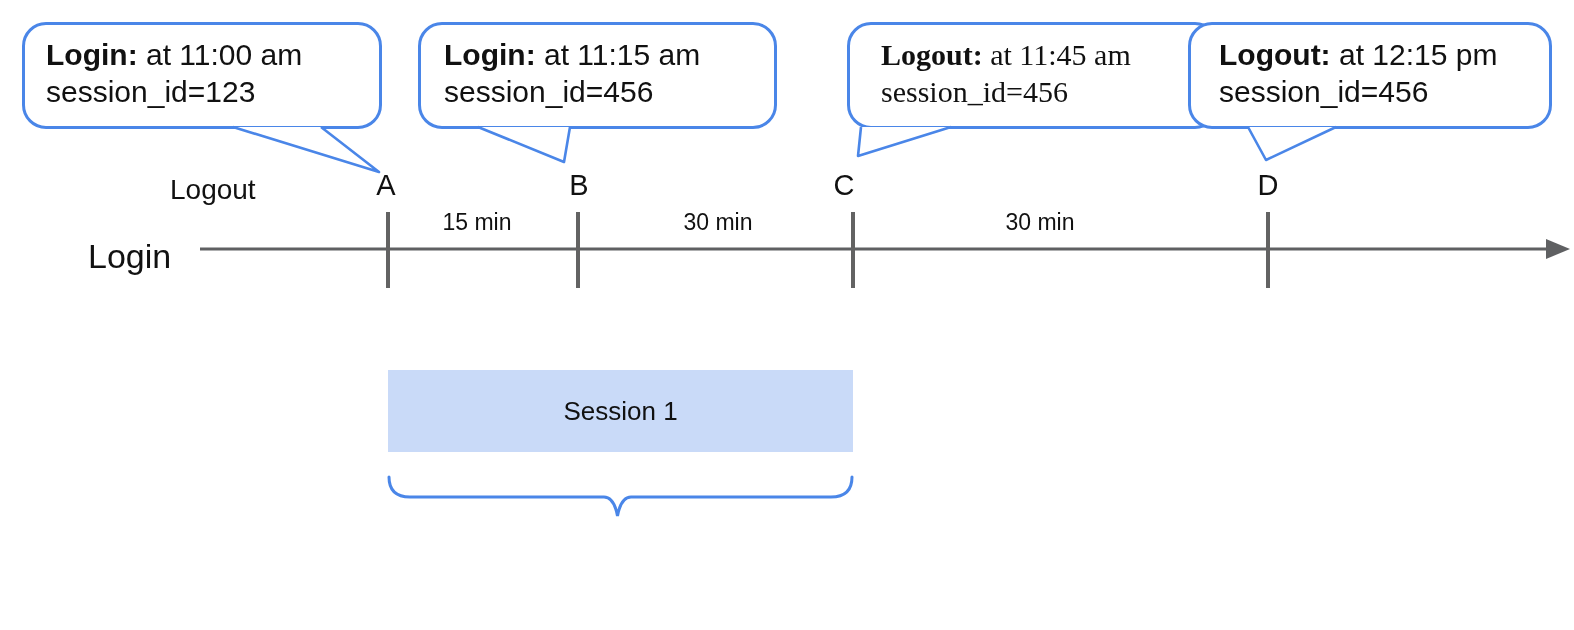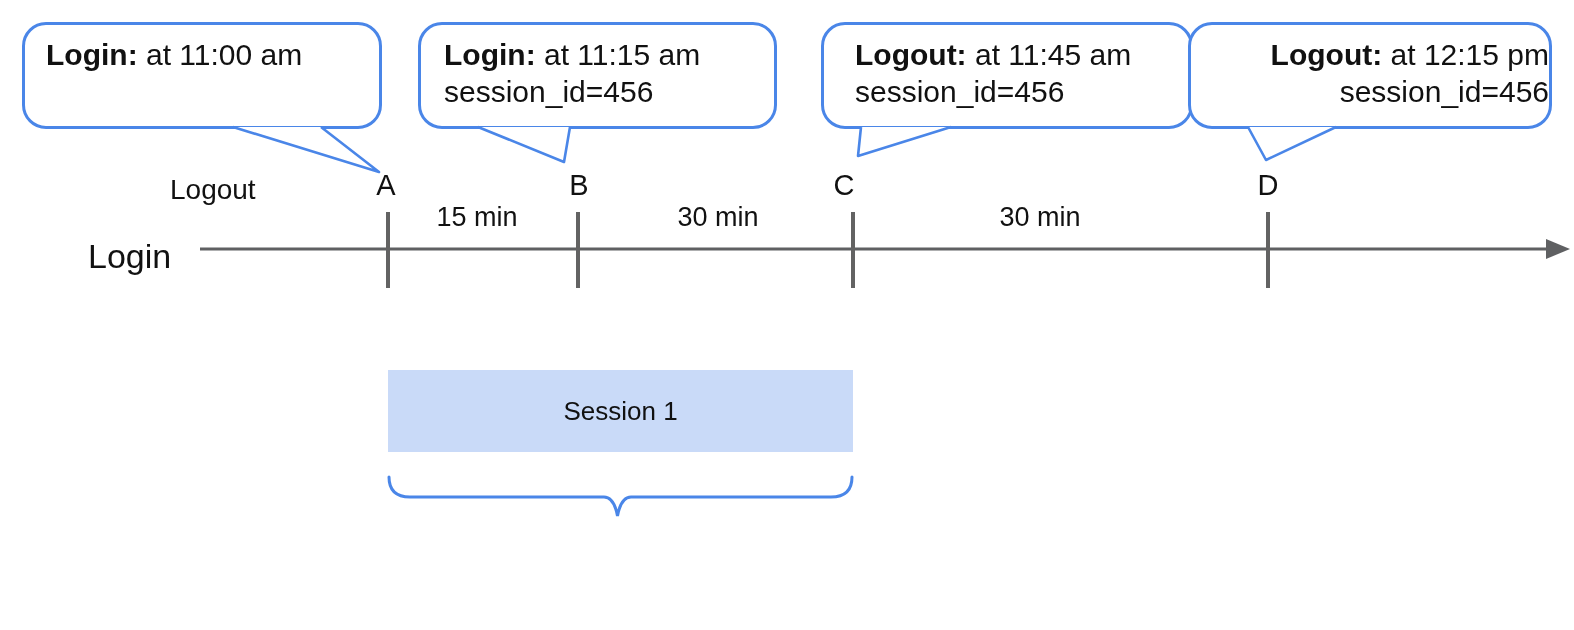--- a/index.html
+++ b/index.html
@@ -20,22 +20,22 @@
   
   .callout{
     position:absolute;top:22px;height:107px;
     box-sizing:border-box;
     border:3px solid var(--accent);
     border-radius:24px;
     background:#ffffff;
   }
   .c1{left:22px;width:360px;}
   .c2{left:418px;width:359px;}
-  .c3{left:821px;width:372px;}
-  .c4{left:1188px;width:364px;text-align:right;}
+  .c3{left:847px;width:372px;font-family:Liberation Serif, serif;}
+  .c4{left:1188px;width:364px;}
   .callout-text{
     font-size:30px;line-height:37px;
     padding-top:11px;
     white-space:nowrap;
   }
   .c1 .callout-text{padding-left:21px;}
   .c2 .callout-text{padding-left:23px;}
   .c3 .callout-text{padding-left:31px;}
   .c4 .callout-text{padding-left:28px;}
   .callout-text b{font-weight:bold;}
@@ -50,21 +50,21 @@
   .arrowhead{fill:var(--line_gray);}
   .tick{stroke:#636363;stroke-width:4;}
   .brace{fill:none;stroke:var(--accent);stroke-width:3;stroke-linecap:round;}
 
   
   .lbl{position:absolute;white-space:nowrap;}
   .events-label{left:170px;top:174px;font-size:28px;}
   .user-label{left:88px;top:237px;font-size:34px;}
   .marker{top:169px;font-size:29px;transform:translateX(-50%);}
   .mA{left:386px;} .mB{left:579px;} .mC{left:844px;} .mD{left:1268px;}
-  .interval{top:202px;font-size:27px;transform:translateX(-50%);}
+  .interval{top:209px;font-size:23px;transform:translateX(-50%);}
   .i1{left:477px;} .i2{left:718px;} .i3{left:1040px;}
 
   
   .session-box{
     position:absolute;left:388px;top:370px;width:465px;height:82px;
     background:var(--session_fill);
     display:flex;align-items:center;justify-content:center;
     font-size:26px;
   }
   .session-length{
@@ -72,20 +72,21 @@
   }
 </style>
 </head>
 <body>
 
 <div class="stage">
 
   <div class="callout c1">
     <div class="callout-text">
       <span><b>Login:</b><span> at 11:00 am</span></span><br>
+      <span>session_id=123</span>
     </div>
   </div>
   <div class="callout c2">
     <div class="callout-text">
       <span><b>Login:</b><span> at 11:15 am</span></span><br>
       <span>session_id=456</span>
     </div>
   </div>
   <div class="callout c3">
     <div class="callout-text">

